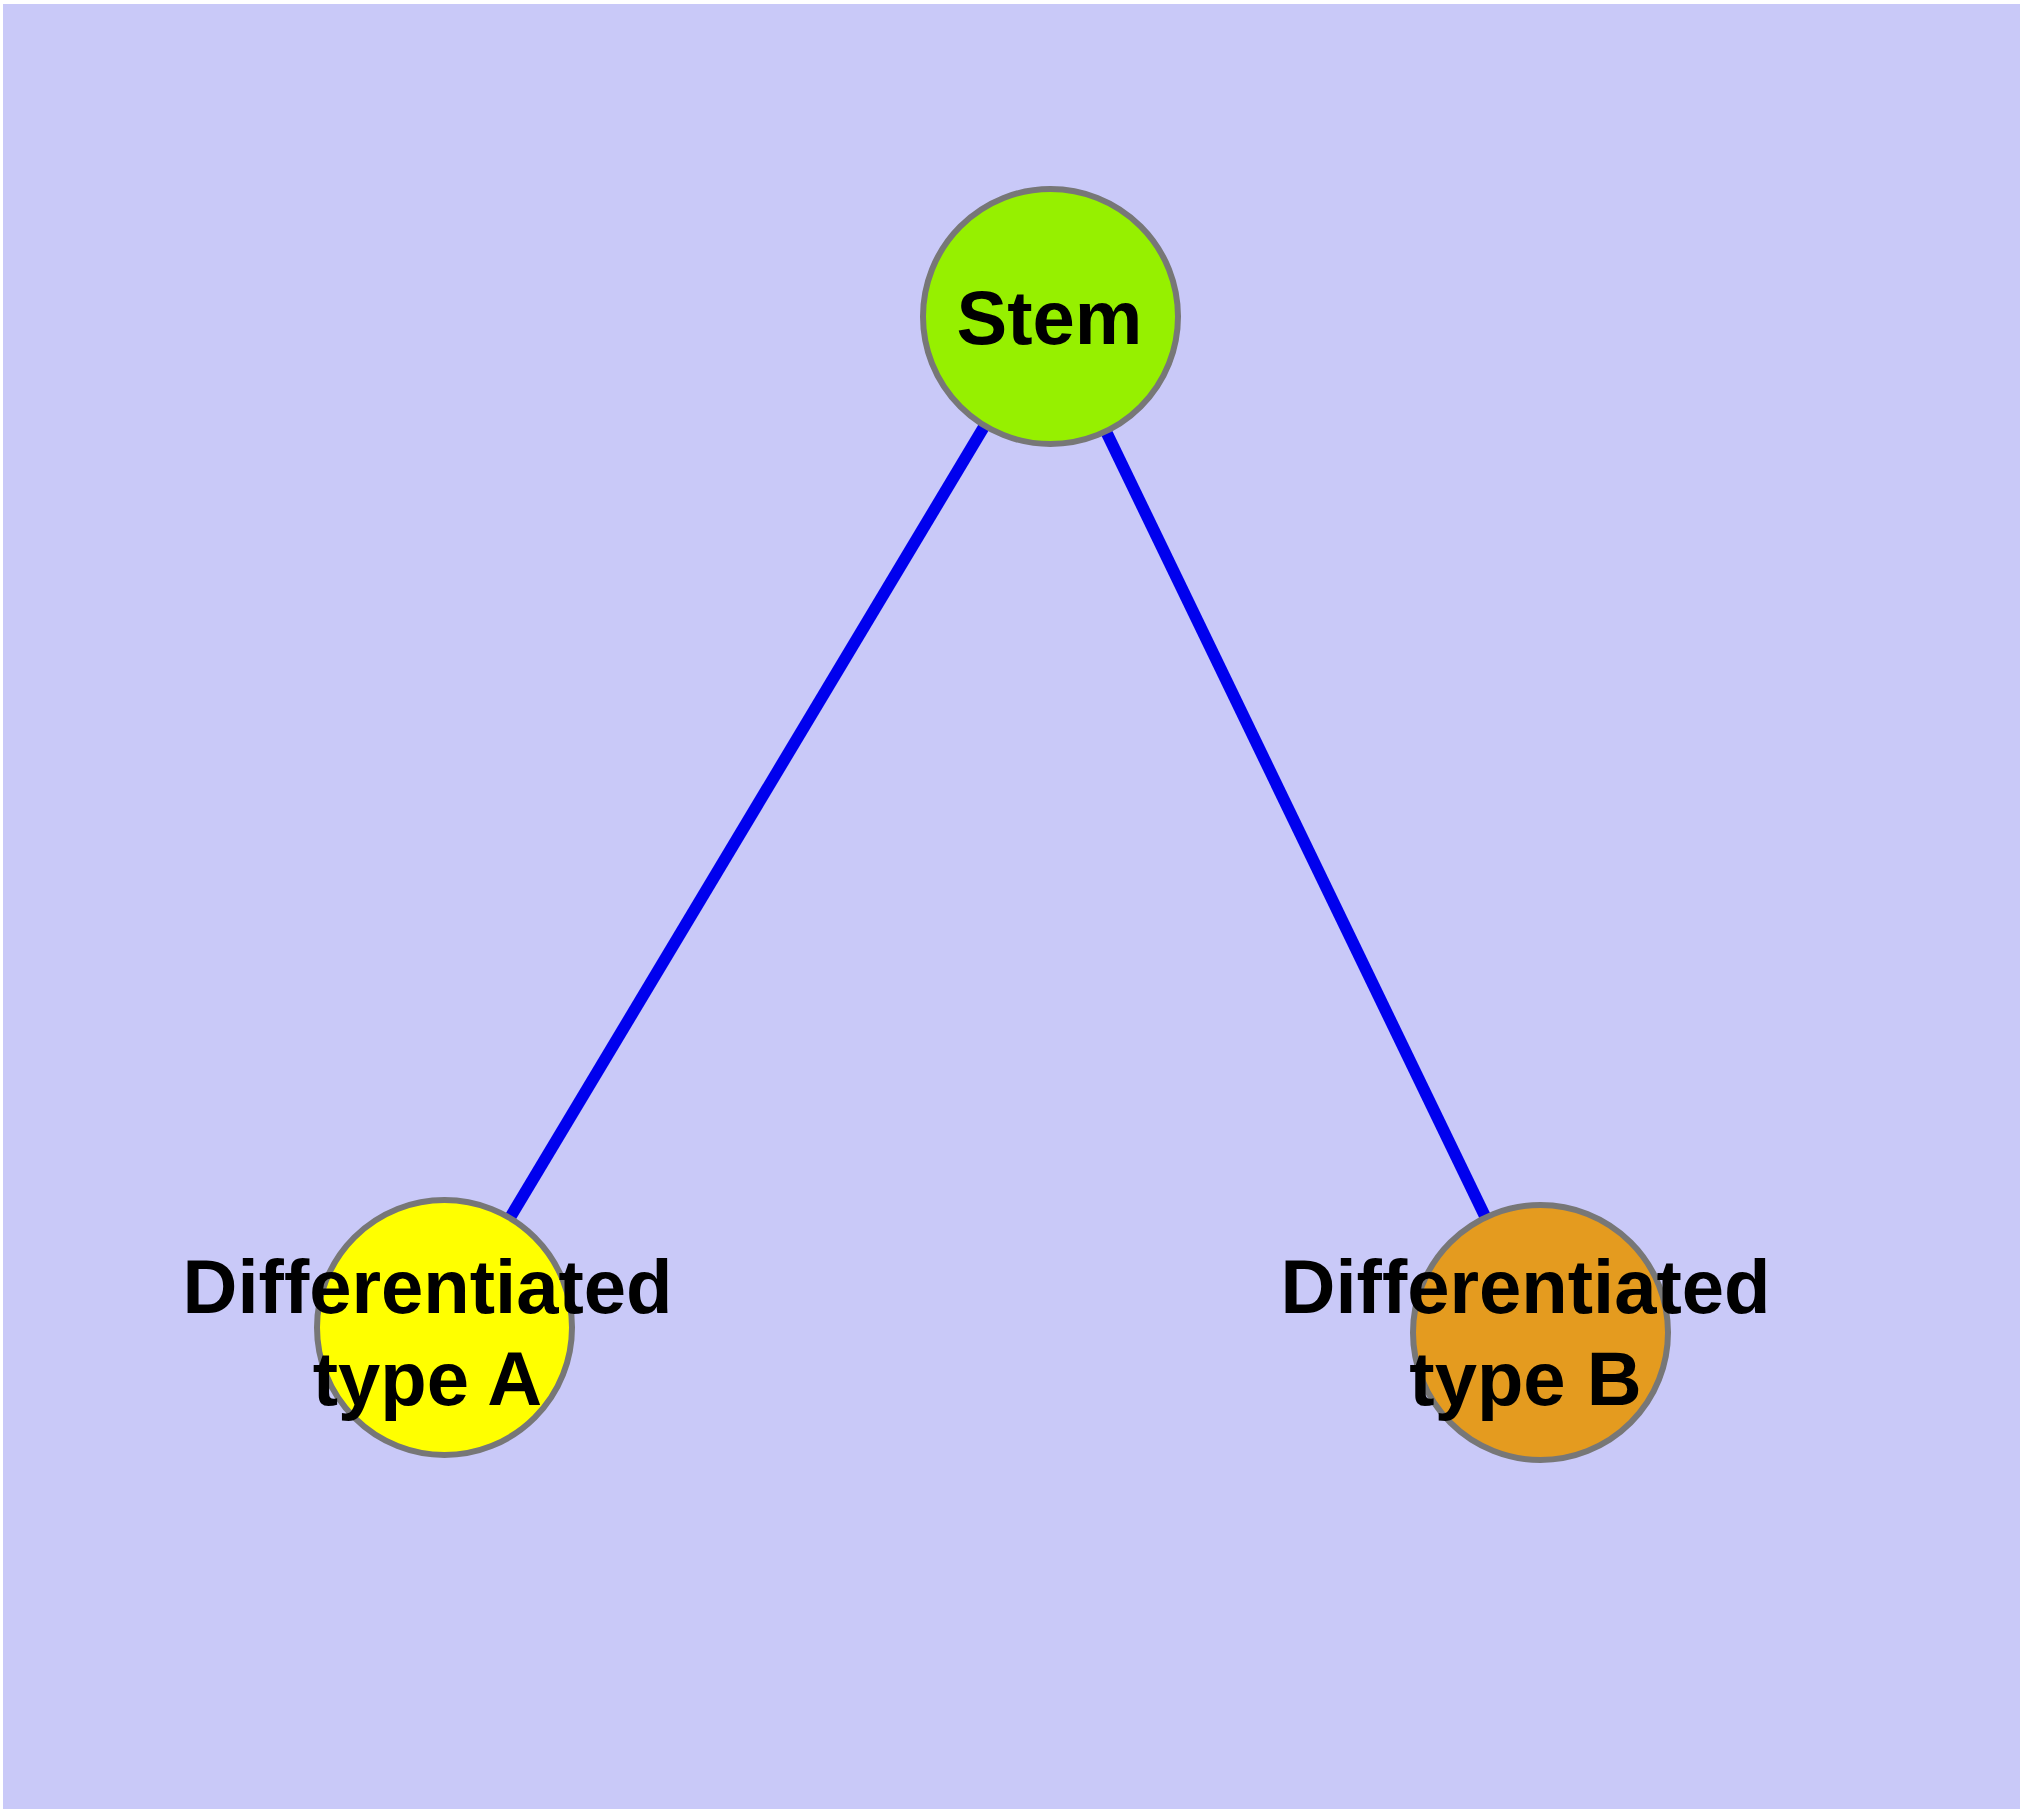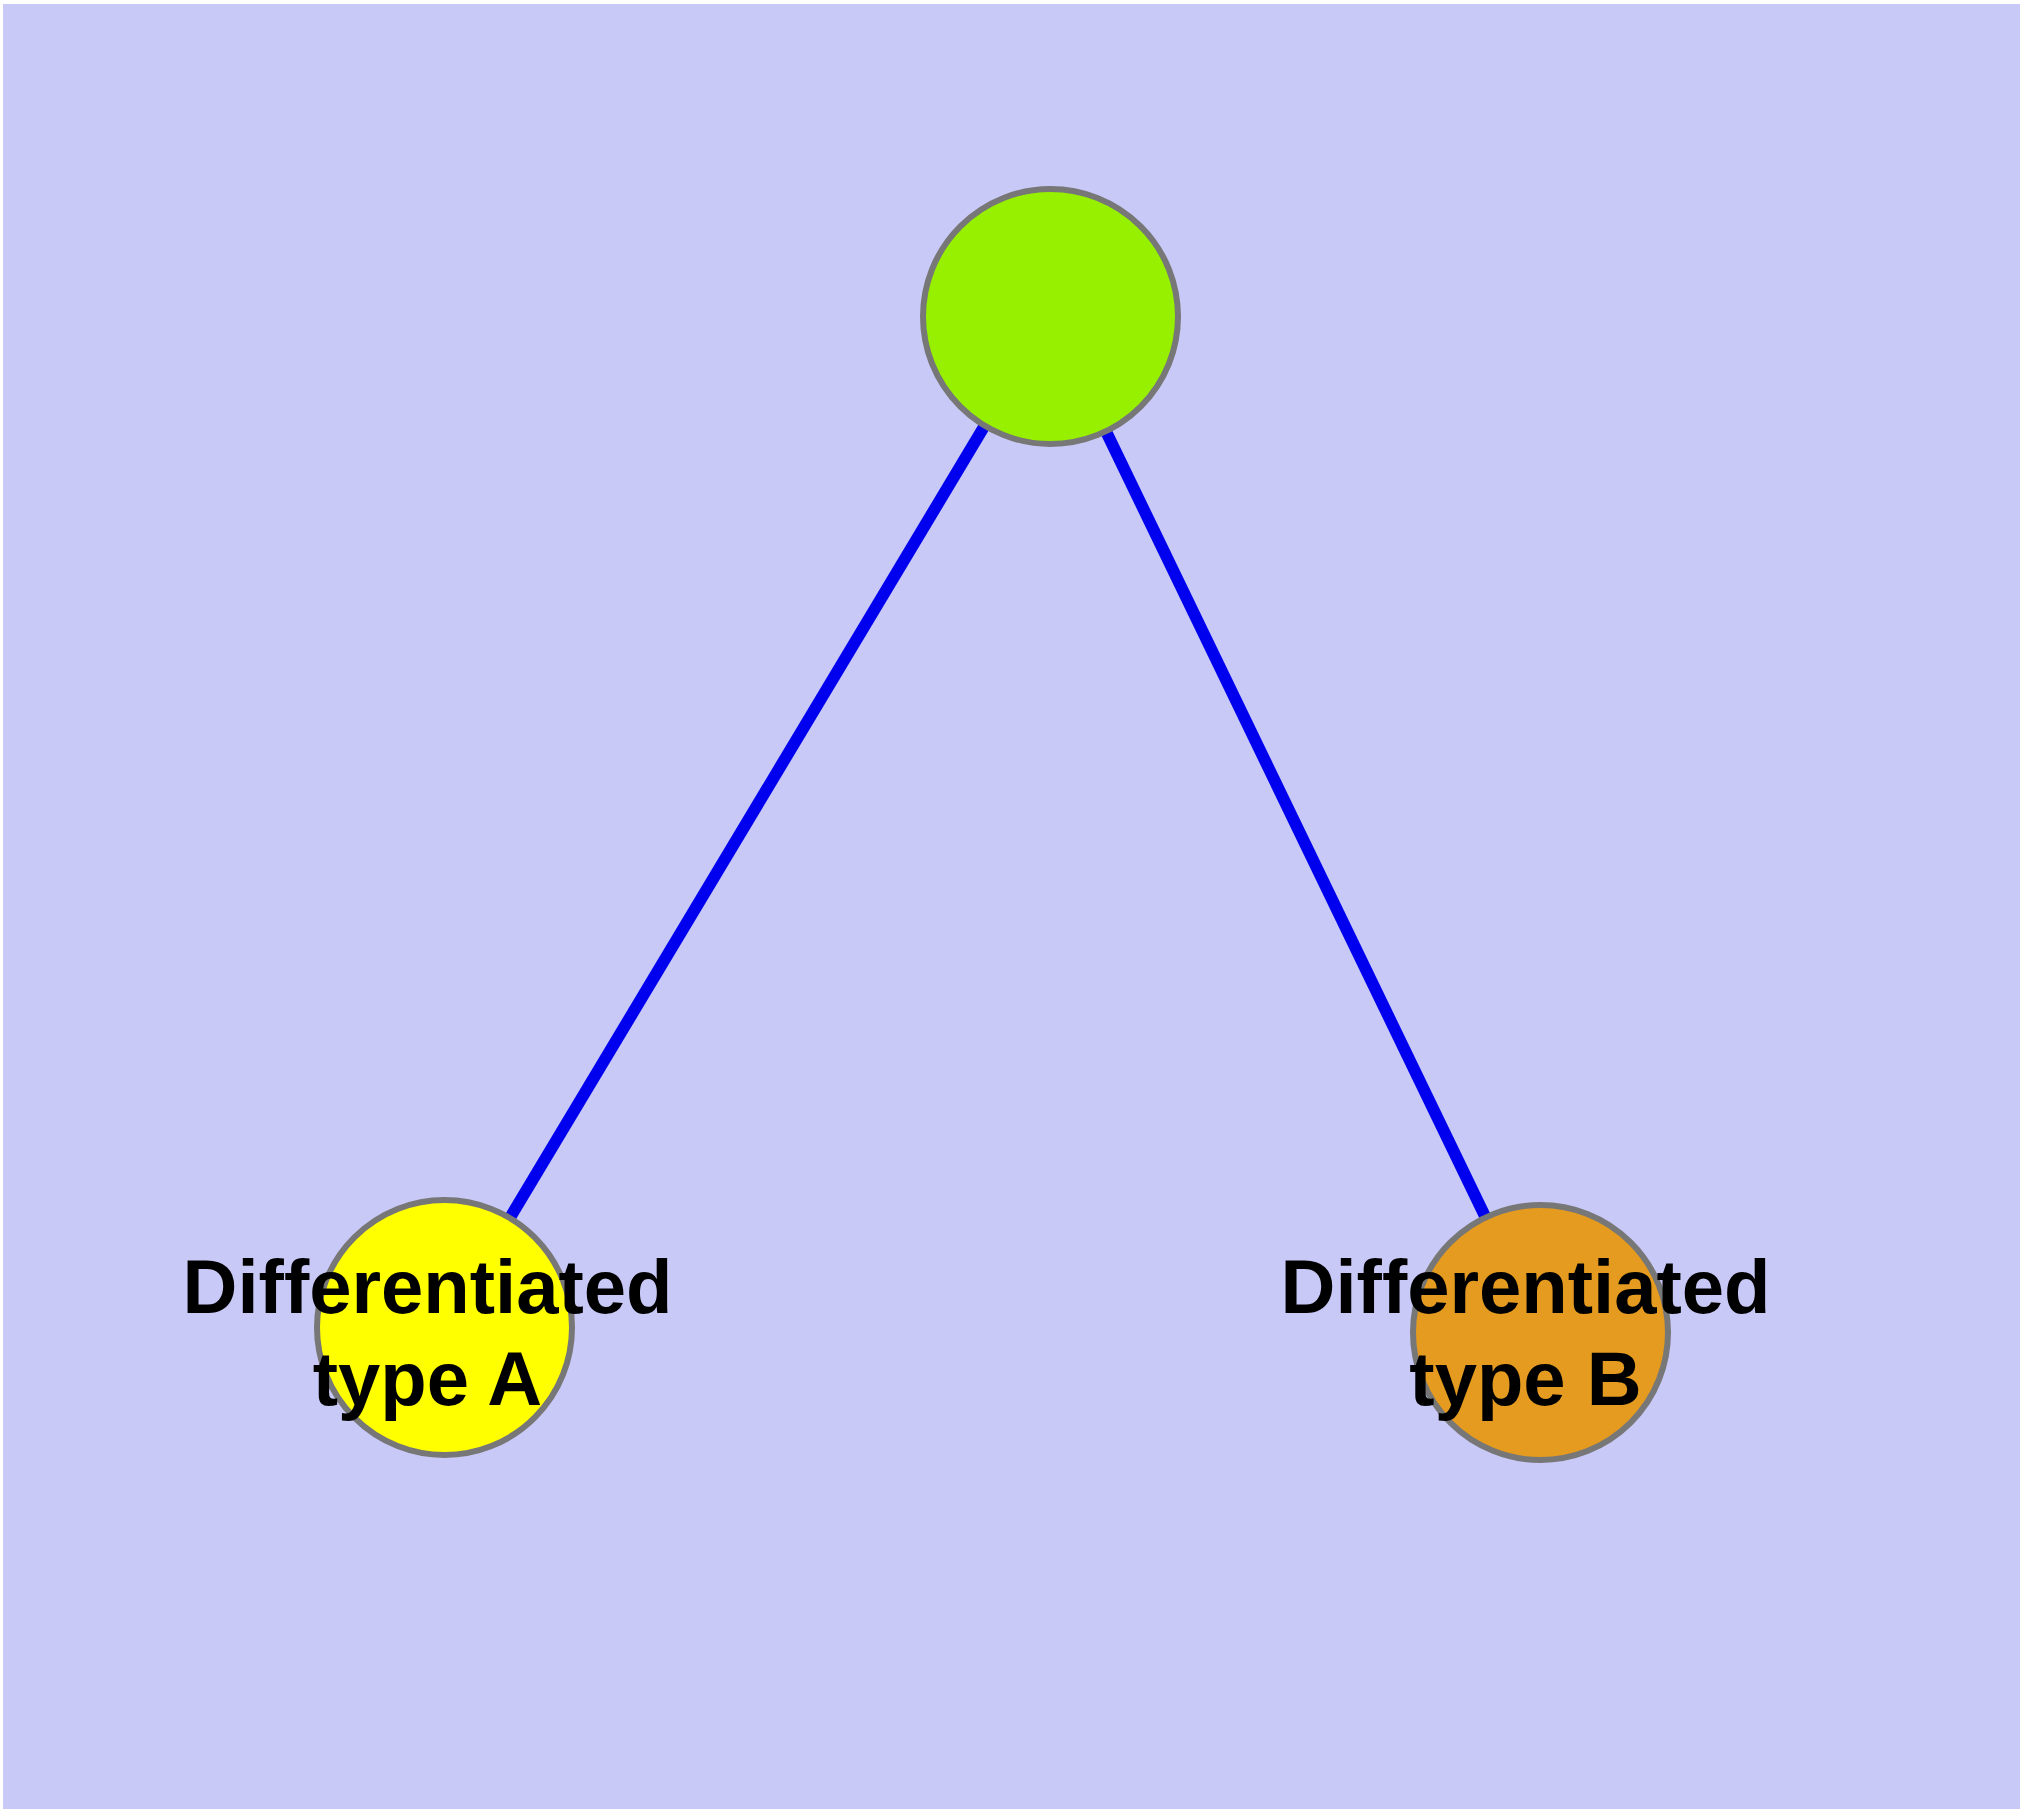--- a/index.html
+++ b/index.html
@@ -71,20 +71,21 @@
     <line class="edge" x1="1239" y1="373" x2="524" y2="1566" style="stroke: rgb(0, 0, 238);"></line>
     <line class="edge" x1="1239" y1="373" x2="1818" y2="1572" style="stroke: rgb(0, 0, 238);"></line>
   </svg>
 
   <div class="node node-stem" style="background-color: rgb(150, 240, 0);"></div>
 
   <div class="node node-type-a" style="background-color: rgb(255, 255, 0);"></div>
 
   <div class="node node-type-b" style="background-color: rgb(228, 155, 31);"></div>
 
+  <div class="node-label label-stem">Stem</div>
 
   <div class="node-label label-type-a">Differentiated
 type A</div>
 
   <div class="node-label label-type-b">Differentiated
 type B</div>
 
 </div>
 
 

